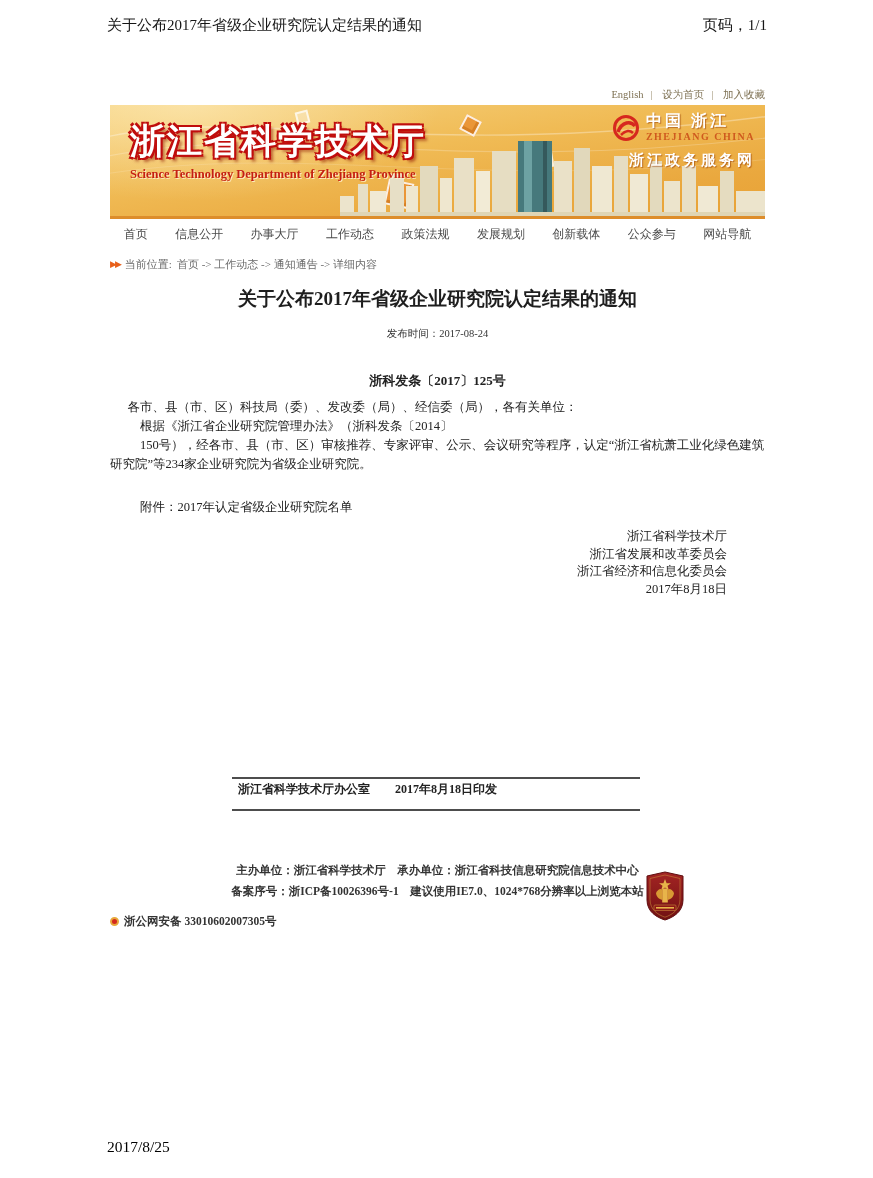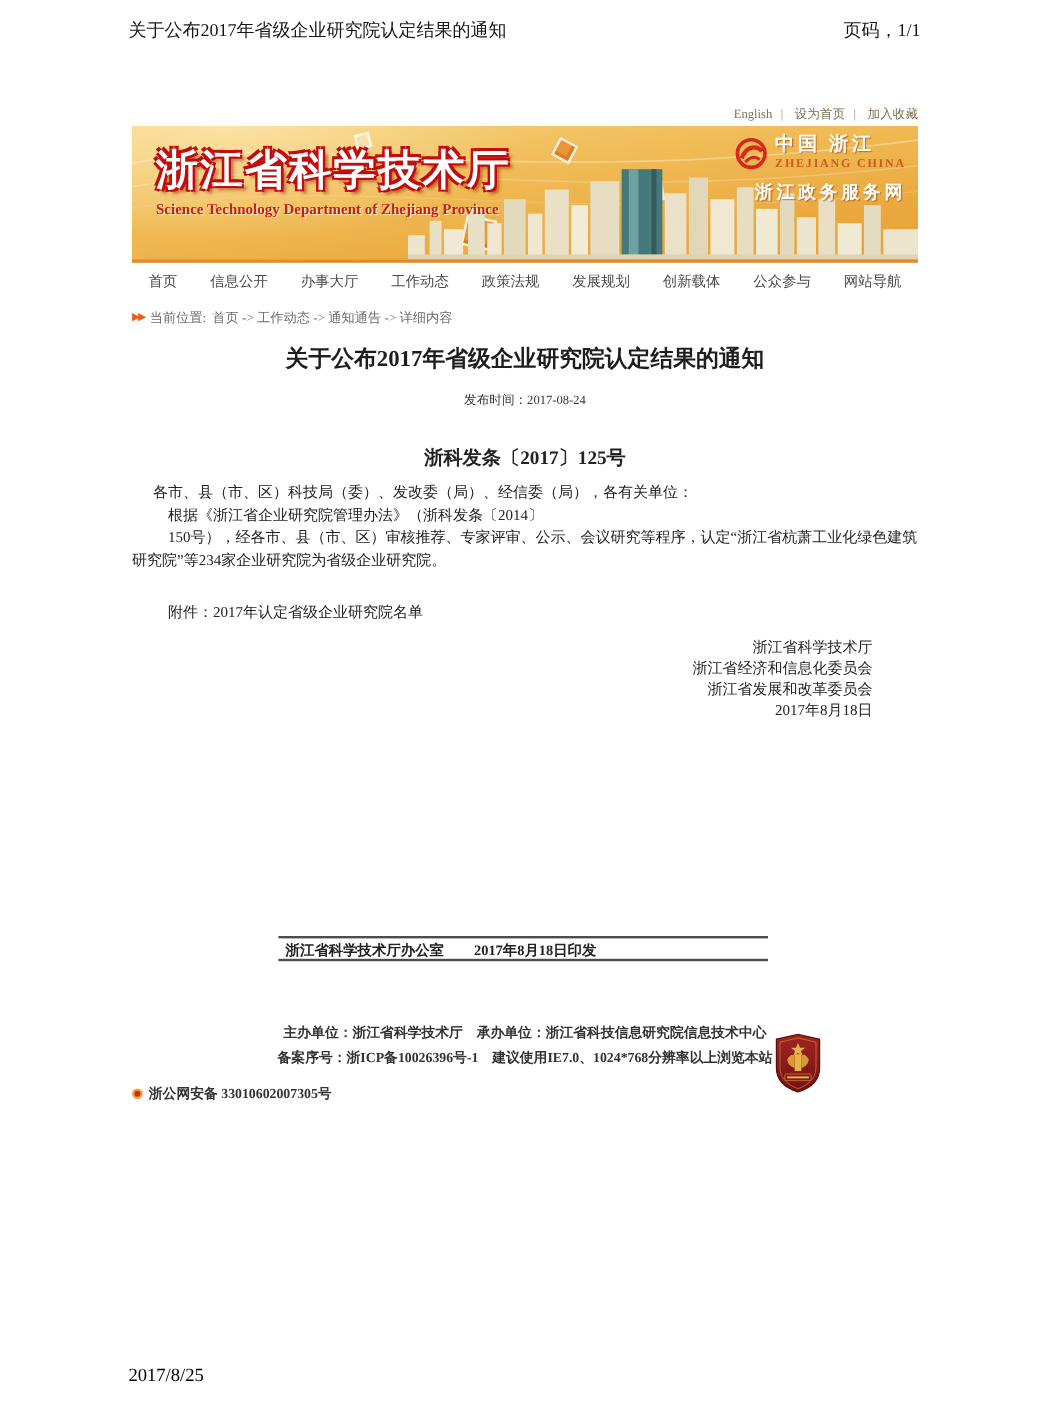--- a/index.html
+++ b/index.html
@@ -60,33 +60,33 @@
   .nav a { color:#4a4a4a; text-decoration:none; cursor:pointer; }
 
   
   .breadcrumb { margin-top:8px; font-size:11px; color:#6b6b6b; display:flex; align-items:center;
                 gap:5px; font-family:"Liberation Serif",serif; }
   .crumb-arrow { color:#e8601a; font-size:9px; letter-spacing:-2px; line-height:1; }
 
   
   .article-title { margin-top:14px; text-align:center; font-size:19px; font-weight:bold; color:#1e1e1e; }
   .publish { text-align:center; font-size:10.5px; color:#333; margin-top:15px; }
-  .doc-number { text-align:center; font-size:16px; font-weight:bold; color:#222; margin-top:31px; }
+  .doc-number { text-align:center; font-size:13px; font-weight:bold; color:#222; margin-top:31px; }
   .body-text { font-size:12.5px; line-height:19px; color:#222; }
   .p1 { margin-top:8px; text-indent:1.4em; }
   .p2 { text-indent:2.4em; }
   .p3 { text-indent:2.4em; }
   .attachment { margin-top:24px; text-indent:2.4em; }
   .signatures { margin-top:11px; text-align:right; padding-right:38px;
                 font-size:12.5px; line-height:17.5px; color:#222; }
 
   
   .issue-table { position:relative; margin-top:179px; margin-left:122px; width:408px;
                  border-top:2px solid #4d4d4d; border-bottom:2px solid #4d4d4d;
-                 font-size:12px; font-weight:bold; color:#222; padding:2px 6px; height:21px; }
+                 font-size:12px; font-weight:bold; color:#222; padding:2px 6px; height:34px; }
   .issue-date { position:absolute; left:163px; top:2px; }
 
   
   .site-footer { position:relative; margin-top:52px; text-align:center;
                  font-size:11.5px; font-weight:bold; color:#333; }
   .site-footer .line2 { margin-top:6px; }
   .security { margin-top:15px; display:flex; align-items:center; gap:5px; }
   .sec-icon { display:inline-block; width:9px; height:9px; border-radius:50%;
               background:#d4281e; border:2px solid #e8a93c; }
   .shield { position:absolute; right:80px; top:8px; width:40px; height:50px; }
@@ -197,22 +197,22 @@
     <div class="doc-number">浙科发条〔2017〕125号</div>
 
     <div class="body-text p1">各市、县（市、区）科技局（委）、发改委（局）、经信委（局），各有关单位：</div>
     <div class="body-text p2">根据《浙江省企业研究院管理办法》（浙科发条〔2014〕</div>
     <div class="body-text p3">150号），经各市、县（市、区）审核推荐、专家评审、公示、会议研究等程序，认定“浙江省杭萧工业化绿色建筑研究院”等234家企业研究院为省级企业研究院。</div>
 
     <div class="body-text attachment">附件：2017年认定省级企业研究院名单</div>
 
     <div class="signatures">
       <div>浙江省科学技术厅</div>
+      <div>浙江省发展和改革委员会</div>
       <div>浙江省经济和信息化委员会</div>
-      <div>浙江省发展和改革委员会</div>
       <div>2017年8月18日</div>
     </div>
 
     <div class="issue-table">
       <span class="issue-office">浙江省科学技术厅办公室</span>
       <span class="issue-date">2017年8月18日印发</span>
     </div>
 
     <div class="site-footer">
       <div class="line1">主办单位：浙江省科学技术厅　承办单位：浙江省科技信息研究院信息技术中心</div>

